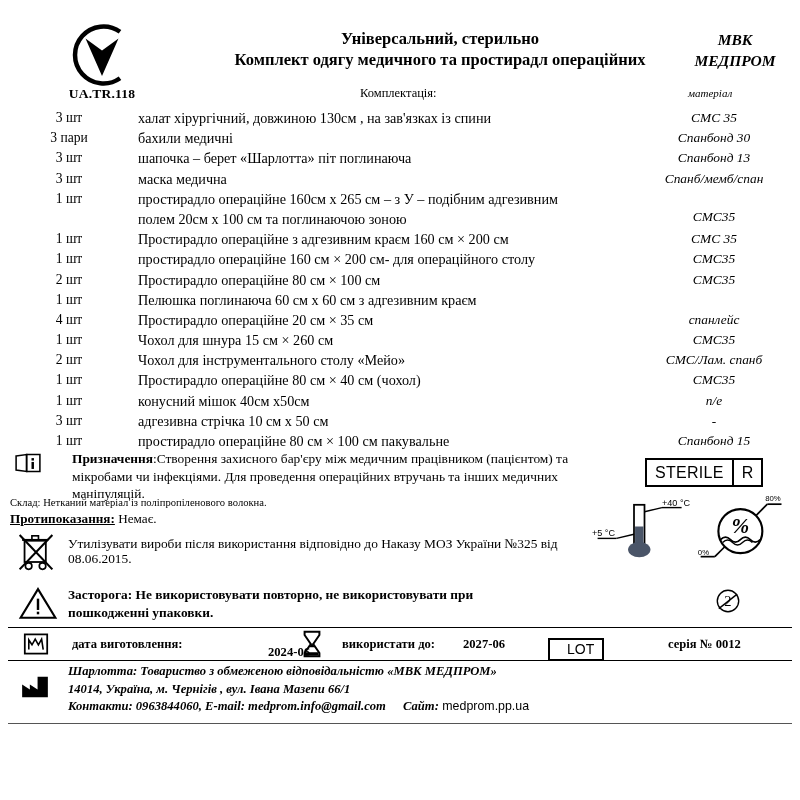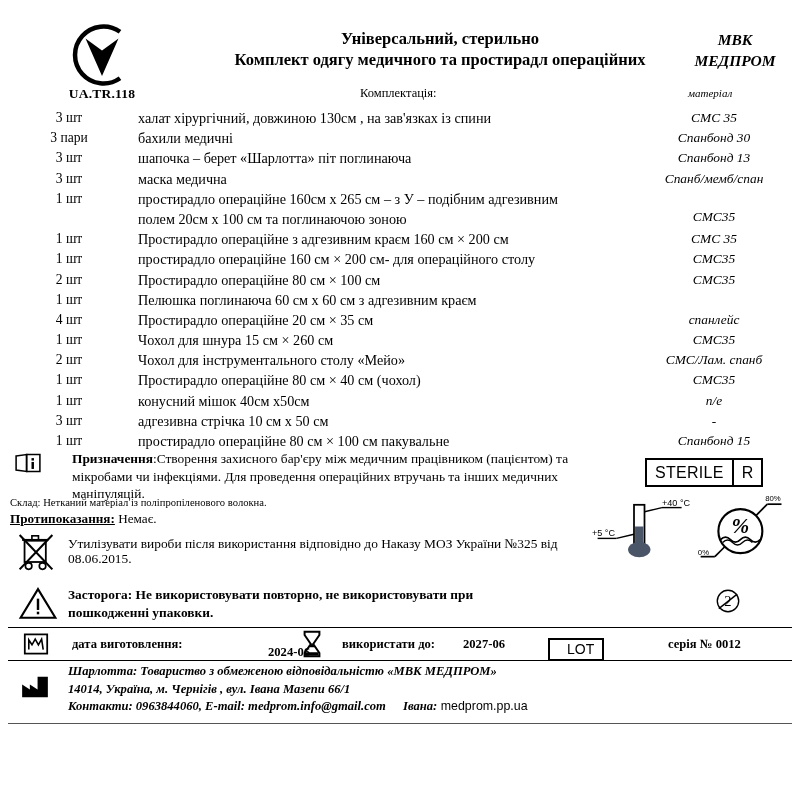--- a/index.html
+++ b/index.html
@@ -575,18 +575,18 @@
     <svg class="icon-factory" viewBox="0 0 34 28">
       <path d="M2 26 L2 11 L11 17 L11 11 L20 17 L20 2 L32 2 L32 26 Z" fill="#000"></path>
     </svg>
     <div class="footer-text">
       <div>
         <span>Шарлотта:</span><span>  Товариство з обмеженою відповідальністю  «МВК МЕДПРОМ»</span>
       </div>
       <div>14014,  Україна, м. Чернігів  ,  вул.  Івана Мазепи 66/1</div>
       <div>
         <span>Контакти:</span><span>  0963844060, E-mail: medprom.info@gmail.com</span>
-        <span style="margin-left:14px">Івана:</span><span class="plain"> medprom.pp.ua</span>
+        <span style="margin-left:14px">Сайт:</span><span class="plain"> medprom.pp.ua</span>
       </div>
     </div>
   </div>
 
 </div>
 
 </body></html>

